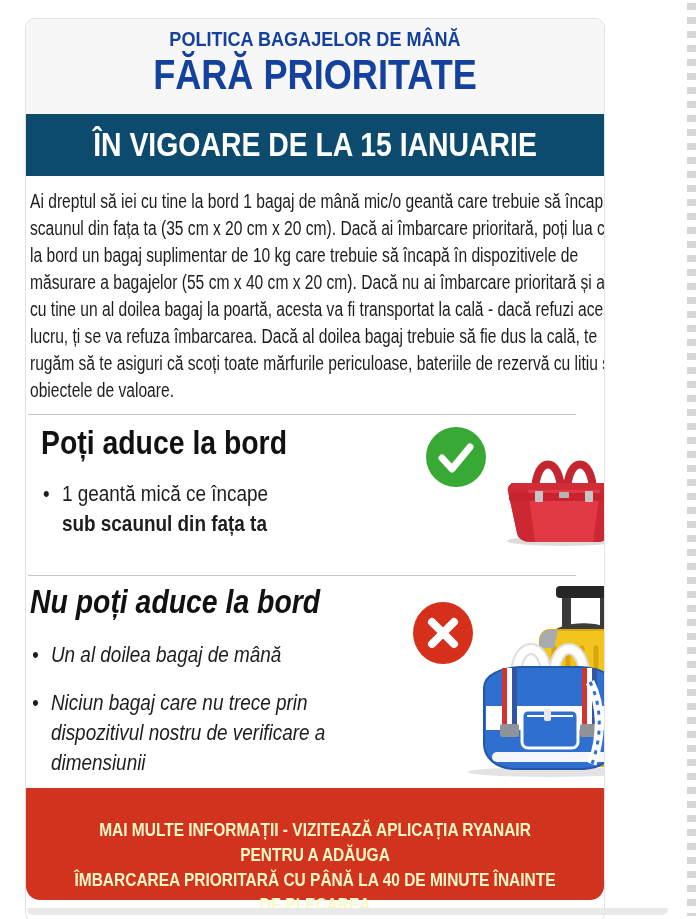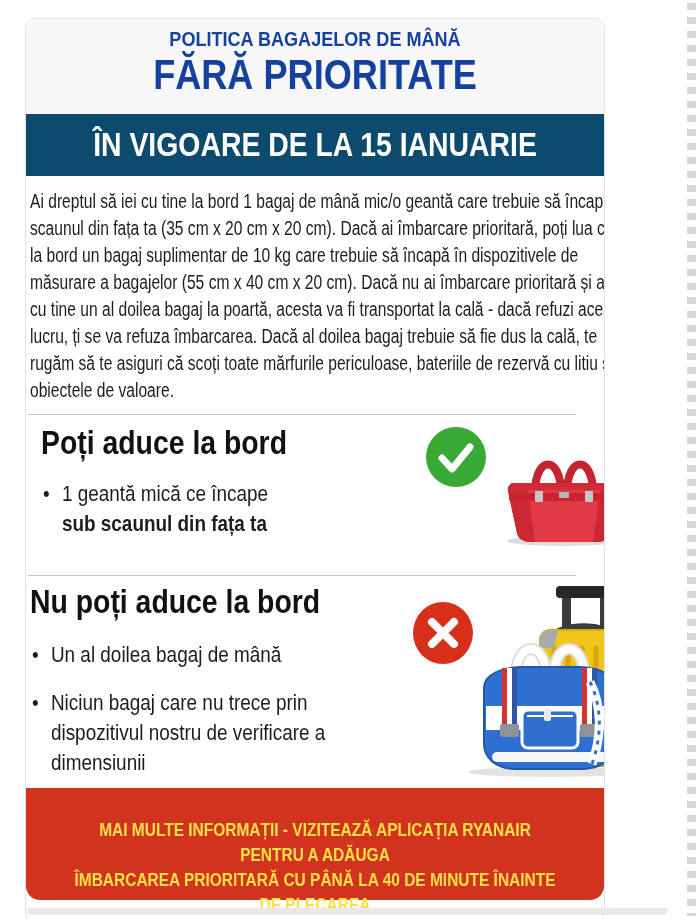--- a/index.html
+++ b/index.html
@@ -33,21 +33,21 @@
   .banner-text { font-size:33px; line-height:62px; font-weight:bold; }
 
   
   .intro { margin:12px 0 0 4px; width:788px; font-size:20px; line-height:27px; color:#1d1d1d; }
 
   hr.rule { border:none; border-top:1px solid #c6c6c6; margin:10px 28px 0 2px; }
 
   
   .sec { position:relative; }
   .sec-allowed { height:150px;margin-left:11px; }
-  .sec-notallowed { height:212px; }
+  .sec-notallowed { height:212px;font-style:italic; }
   .sec-h { position:absolute; left:4px; width:480px; font-size:33px; line-height:40px;
            font-weight:bold; color:#111; }
   .sec-allowed .sec-h { top:8px; }
   .sec-notallowed .sec-h { top:6px; }
 
   .bullet { position:absolute; left:6px; display:flex; width:420px;
             font-size:22px; line-height:30px; color:#1d1d1d; }
   .bullet .dot { width:22px; flex:0 0 22px; }
   .b-allowed { top:64px; }
   .b-na1 { top:64px; }
@@ -55,21 +55,21 @@
   .b-na2 .btext { width:335px; }
   .bold-line { font-weight:bold; }
 
   
   .badge-check { position:absolute; left:389px; top:12px; width:60px; height:60px; }
   .img-handbag { position:absolute; left:462px; top:16px; width:130px; height:118px; }
   .badge-x     { position:absolute; left:387px; top:26px; width:60px; height:62px; }
   .img-luggage { position:absolute; left:424px; top:8px; width:195px; height:195px; }
 
   
-  .footer { height:112px; background:#d2331f; color:#fde047; text-align:center;
+  .footer { height:112px; background:#d2331f; color:#fef9c3; text-align:center;
             border-radius:0 0 14px 14px; padding-top:30px; }
   .footer-line { font-size:18px; line-height:25px; font-weight:bold; }
 </style>
 </head>
 <body>
 
 <div class="page">
 
   <div class="dots"></div>
 

